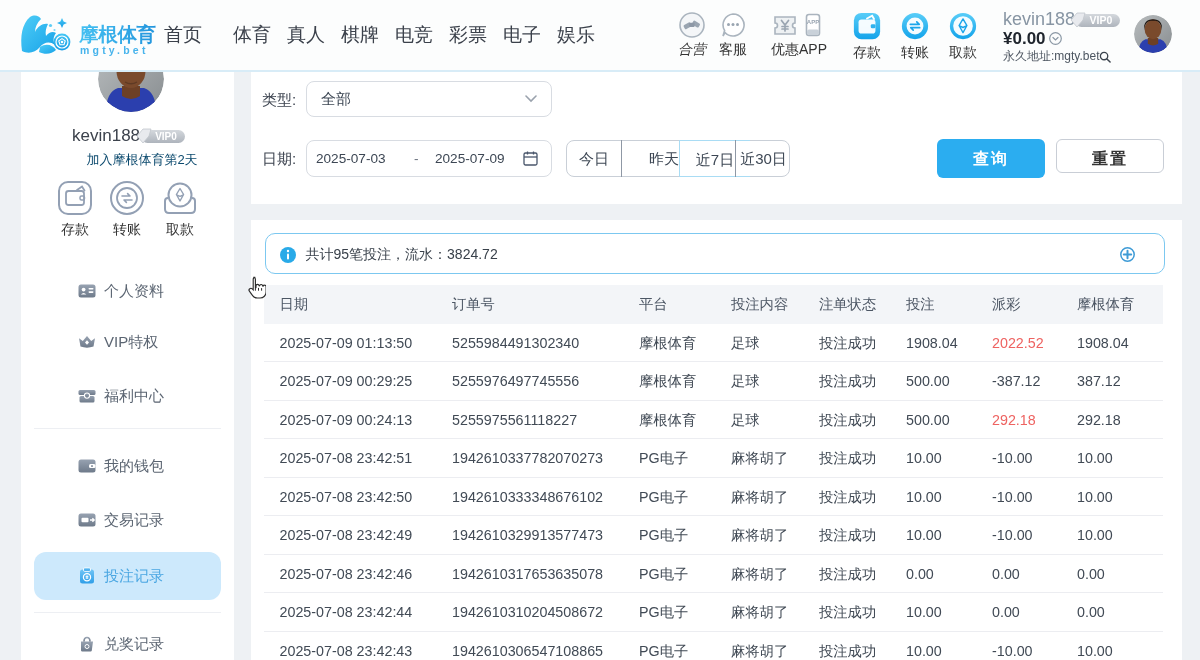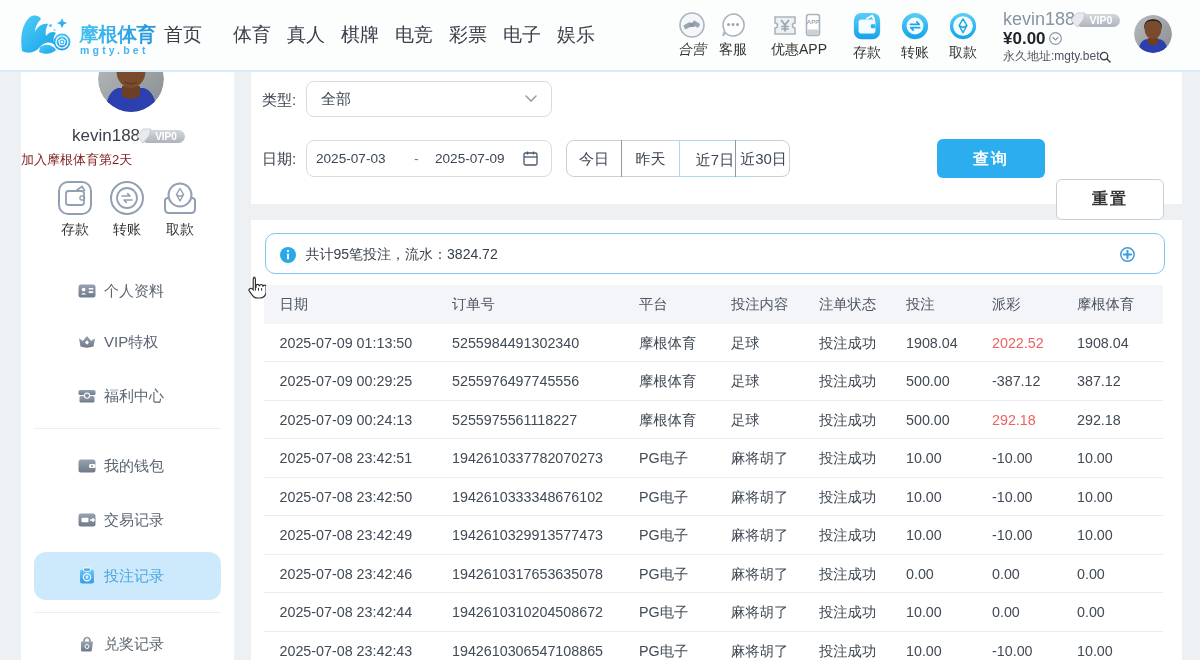--- a/index.html
+++ b/index.html
@@ -78,21 +78,21 @@
           <linearGradient id="vipg" x1="0" y1="0" x2="0" y2="1">
             <stop offset="0" stop-color="#d4d8dd"></stop>
             <stop offset="1" stop-color="#aeb4bc"></stop>
           </linearGradient>
         </defs>
       <rect x="6" y="2" width="44" height="13" rx="6.5" fill="url(#vipg)"></rect>
       <path d="M8 1 L16 1 L14 8 L8 15 L2 8 Z" fill="#e8eaee" stroke="#c2c7cd" stroke-width="0.8"></path>
       <text x="31" y="12" font-size="10" font-weight="bold" fill="#fff" text-anchor="middle" font-family="Liberation Sans, sans-serif">VIP0</text>
     </svg>
   </div>
-  <div class="abs" style="left:0;width:242px;top:79px;font-size:13px;color:#7f1d1d;">加入摩根体育第2天</div>
+  <div class="abs" style="left:0;width:242px;top:79px;text-align:center;font-size:13px;color:#0c4a6e;">加入摩根体育第2天</div>
   <div id="sb-icons">
  <div class="abs" style="left:27px;top:106px;width:54px;text-align:center;">
    <svg width="40" height="40" viewBox="0 0 40 40">
  <rect x="4" y="4" width="32" height="32" rx="9" fill="none" stroke="#93a0b4" stroke-width="2"></rect>
  <rect x="11" y="13" width="18" height="14" rx="2.5" fill="none" stroke="#93a0b4" stroke-width="1.8"></rect>
  <path d="M22 12 l5 -3.5 2.5 4" fill="none" stroke="#93a0b4" stroke-width="1.8" stroke-linecap="round"></path>
  <rect x="25" y="18" width="4.5" height="4" rx="1.5" fill="none" stroke="#93a0b4" stroke-width="1.5"></rect>
 </svg>
    <div style="font-size:14px;color:#333;margin-top:-1px;">存款</div>
  </div>
@@ -433,26 +433,26 @@
     <span style="position:absolute;left:128px;">2025-07-09</span>
     <svg style="position:absolute;right:13px;top:10px;" width="15" height="15" viewBox="0 0 15 15">
         <rect x="1" y="2" width="13" height="12" rx="1.5" fill="none" stroke="#49566b" stroke-width="1.3"></rect>
         <line x1="1" y1="6" x2="14" y2="6" stroke="#49566b" stroke-width="1.3"></line>
         <line x1="4.5" y1="0.5" x2="4.5" y2="3.5" stroke="#49566b" stroke-width="1.3"></line>
         <line x1="10.5" y1="0.5" x2="10.5" y2="3.5" stroke="#49566b" stroke-width="1.3"></line>
       </svg>
   </div>
   <div id="qbtns" class="abs" style="left:315px;top:68px;width:224px;height:37px;border:1px solid #c9cfd7;border-radius:8px;background:#fff;font-size:15px;color:#3d4754;">
     <div class="abs" style="left:0;top:0;width:54px;text-align:center;line-height:35px;">今日</div>
-    <div class="abs" style="left:54px;top:-1px;width:58px;height:37px;text-align:center;line-height:37px;border-left:1px solid #8f98a5;">昨天</div>
+    <div class="abs" style="left:54px;top:-1px;width:58px;height:37px;text-align:right;line-height:37px;border-left:1px solid #8f98a5;">昨天</div>
     <div class="abs" style="left:112px;top:-1px;width:71px;height:37px;text-align:center;line-height:37px;border:1px solid #a9dcf4;border-right:none;background:#fff;">近7日</div>
     <div class="abs" style="left:168px;top:-1px;width:56px;height:37px;text-align:center;line-height:37px;border-left:1px solid #8f98a5;">近30日</div>
   </div>
   <div class="abs" style="left:686px;top:67px;width:108px;height:39px;background:#2badf0;border-radius:6px;color:#fff;font-size:16px;font-weight:bold;text-align:center;line-height:39px;letter-spacing:2px;">查询</div>
-  <div class="abs" style="left:805px;top:67px;width:108px;height:41px;background:#fff;border:1px solid #c9ced6;border-radius:6px;color:#333;font-size:16px;font-weight:bold;text-align:center;line-height:37px;letter-spacing:2px;margin-top:40px;">重置</div>
+  <div class="abs" style="left:805px;top:67px;width:108px;height:34px;background:#fff;border:1px solid #c9ced6;border-radius:6px;color:#333;font-size:16px;font-weight:bold;text-align:center;line-height:37px;letter-spacing:2px;">重置</div>
 </div>
 
 <div id="panelB">
   <div id="infobox">
     <svg style="position:absolute;left:14px;top:13px;" width="16" height="16" viewBox="0 0 16 16">
         <circle cx="8" cy="8" r="8" fill="#29aae8"></circle>
         <rect x="7" y="6.5" width="2" height="6" rx="1" fill="#fff"></rect>
         <circle cx="8" cy="4" r="1.2" fill="#fff"></circle>
       </svg>
     <span style="position:absolute;left:40px;top:12px;font-size:14px;color:#38404a;">共计95笔投注，流水：3824.72</span>

